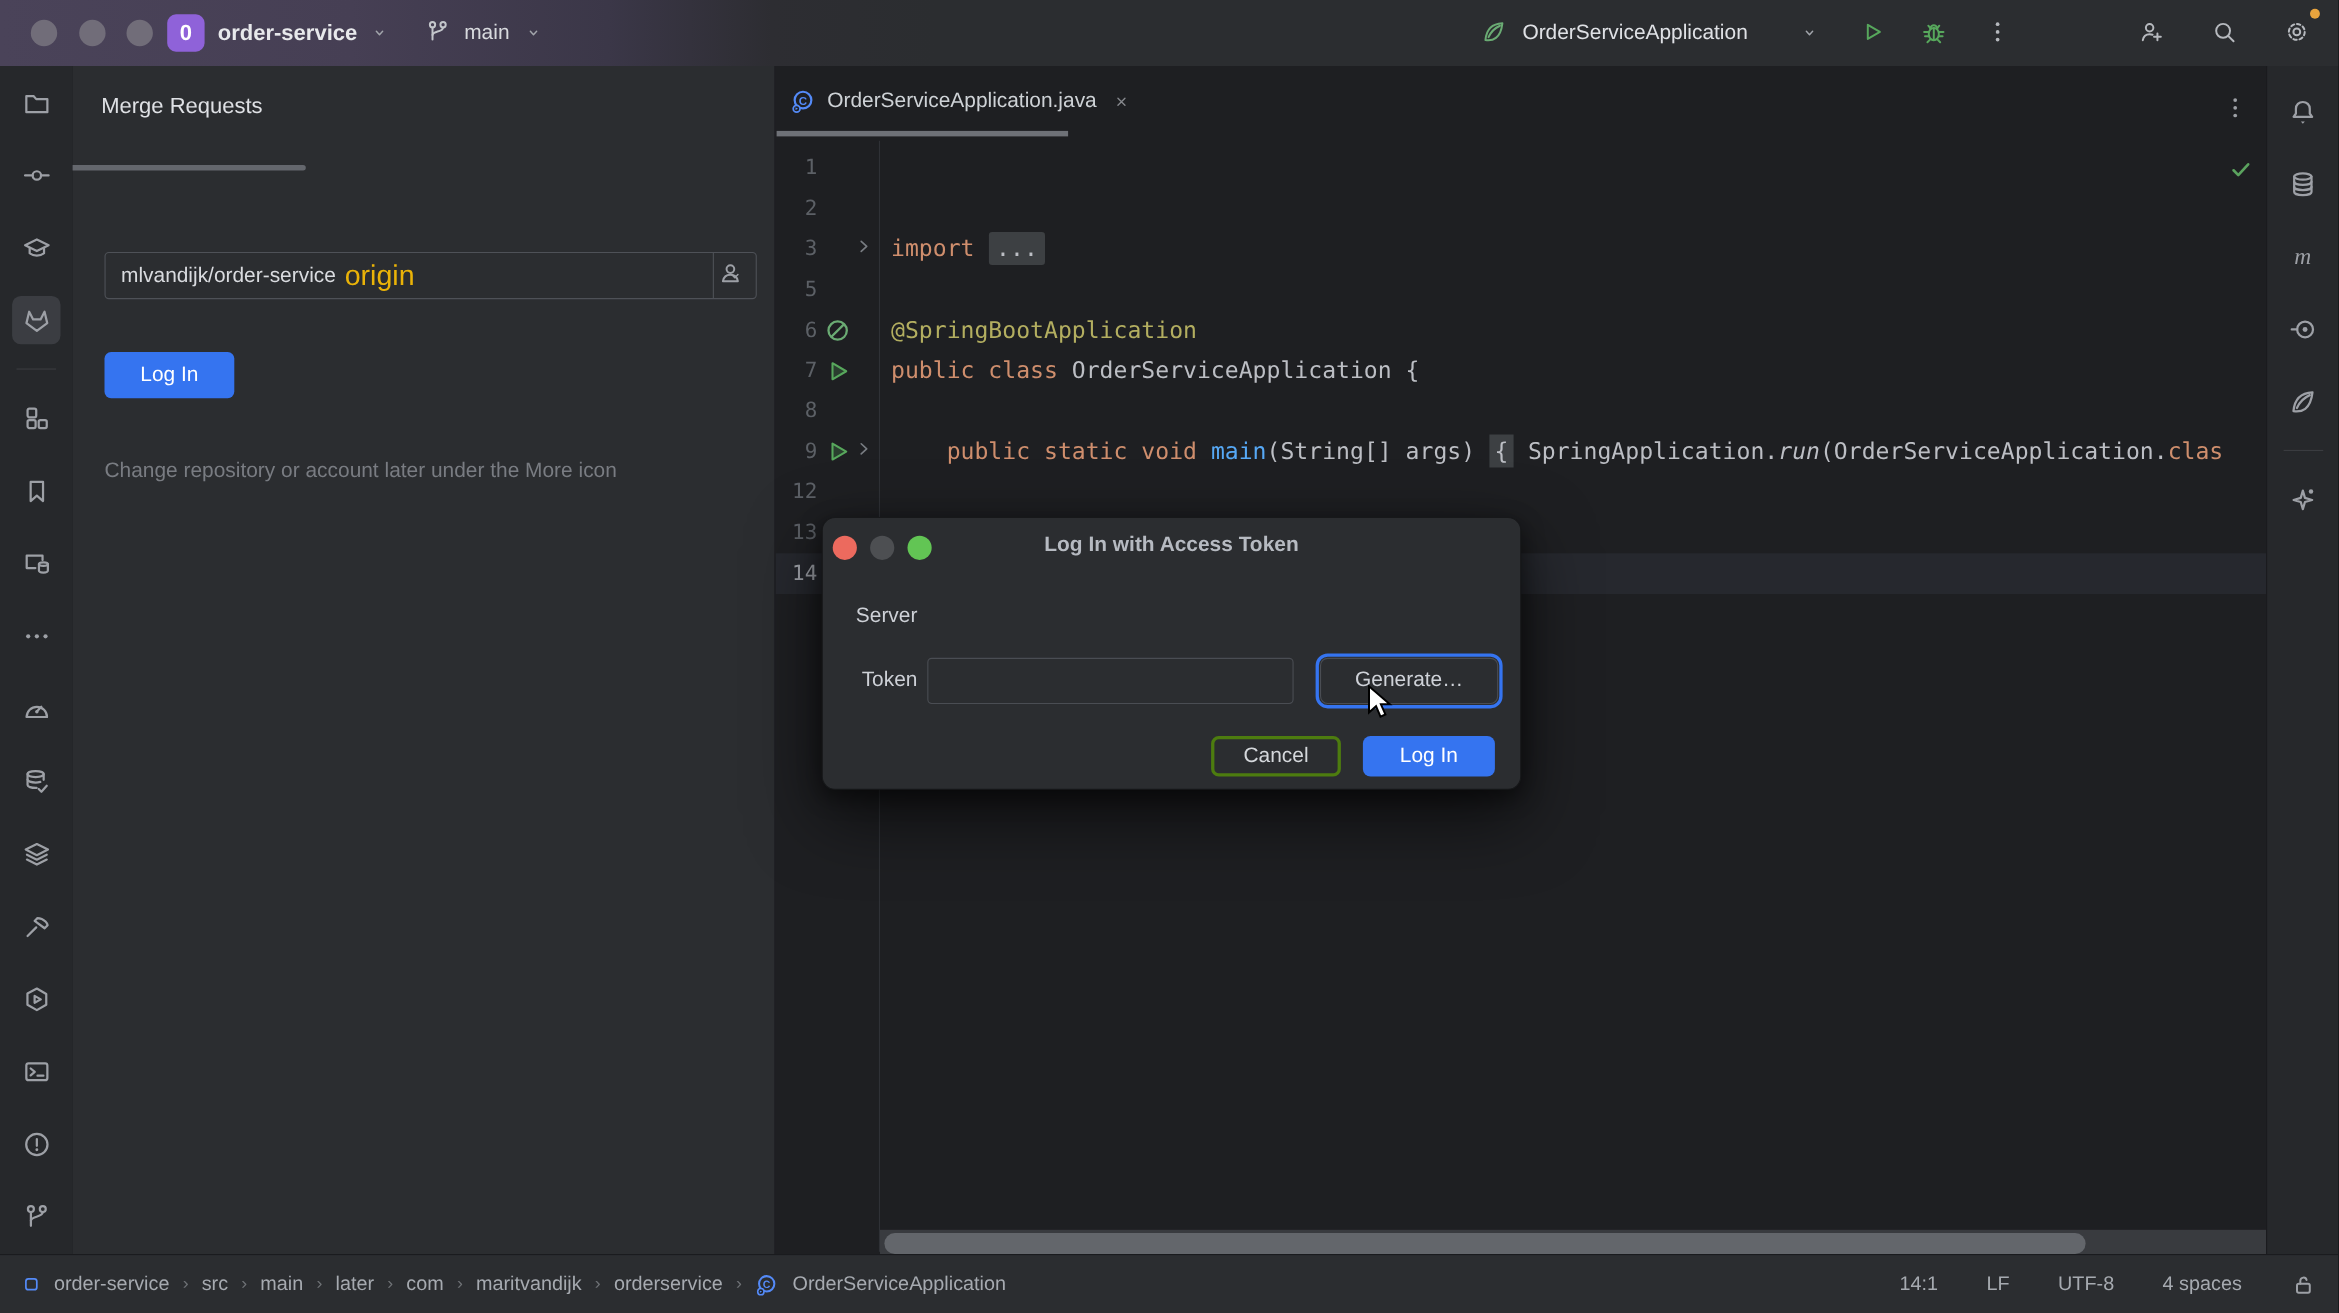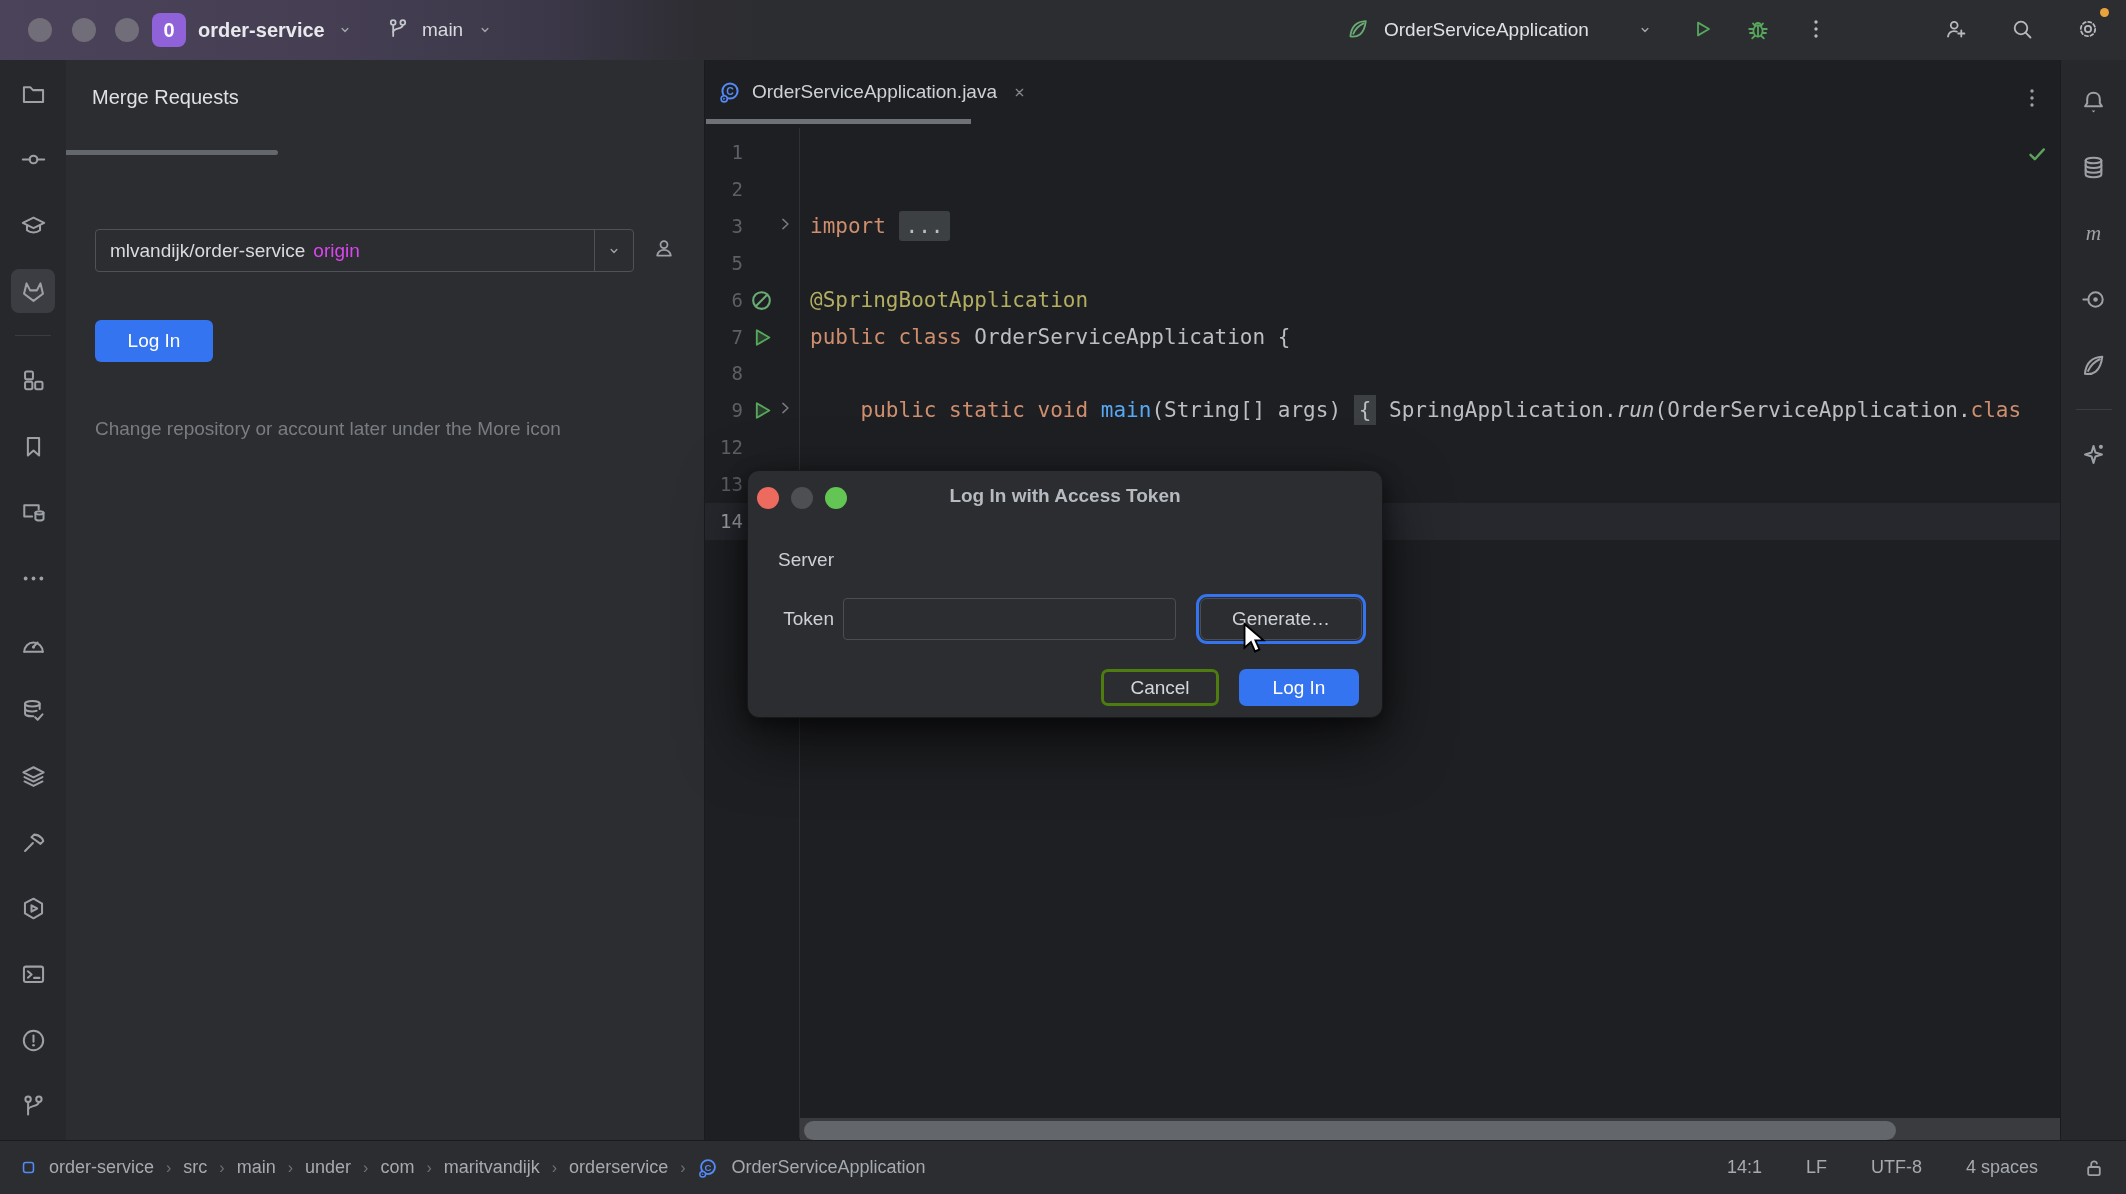--- a/index.html
+++ b/index.html
@@ -28,24 +28,24 @@
     display:flex;flex-direction:column;align-items:center;padding-top:8px;box-sizing:border-box;}
   .strip-slot{width:66px;height:66px;display:flex;align-items:center;justify-content:center;flex:none;}
   .strip-slot .inner{width:44px;height:44px;border-radius:8px;display:flex;align-items:center;justify-content:center;}
   .strip-slot.selected .inner{background:#3B3D42;}
   .strip-divider{width:36px;height:1px;background:#3A3C40;margin:11px 0;flex:none;}
 
   
   #toolwindow{left:66px;top:60px;width:639px;height:1080px;background:#2B2D30;border-right:1px solid #1A1B1E;box-sizing:border-box;}
   #tw-title{left:26px;top:26px;font-size:20px;font-weight:500;color:#DFE1E5;}
   #tw-underline{left:0;top:90px;width:212px;height:5px;background:#64676D;border-radius:0 3px 3px 0;}
-  #tw-combo{left:29px;top:169px;width:539px;height:43px;border:1px solid #4E5157;border-radius:4px;
+  #tw-combo{left:29px;top:169px;width:593px;height:43px;border:1px solid #4E5157;border-radius:4px;
     display:flex;align-items:center;box-sizing:border-box;}
   #tw-combo .val{padding-left:14px;font-size:19px;color:#D9DBDF;white-space:nowrap;}
-  #tw-combo .suffix{margin-left:8px;font-size:19px;color:#d946ef;flex:1;}
+  #tw-combo .suffix{margin-left:8px;font-size:26px;color:#eab308;flex:1;}
   #tw-combo .chev-box{width:38px;height:100%;border-left:1px solid #4E5157;display:flex;align-items:center;justify-content:center;}
   #tw-person{left:586px;top:176px;}
   #tw-login{left:29px;top:260px;width:118px;height:42px;background:#3574F0;border:none;border-radius:6px;
     color:#fff;font-size:19px;font-family:inherit;font-weight:500;}
   #tw-hint{left:29px;top:358px;font-size:19px;color:#797C82;}
 
   
   #editor{left:705px;top:60px;width:1355px;height:1080px;background:#1E1F22;overflow:hidden;}
   #tab{position:absolute;left:1px;top:0;height:64px;display:flex;align-items:center;padding:0 14px 0 12px;}
   #tab-label{margin-left:10px;font-size:19px;color:#CED2D6;}
@@ -574,21 +574,21 @@
           <svg width="17" height="17" viewBox="0 0 24 24" fill="none" stroke="currentColor" stroke-width="1.8" stroke-linecap="round" stroke-linejoin="round">
             <rect x="5" y="5" width="14" height="14" rx="3.2" stroke-width="2.2"></rect>
           </svg>
         </span>
         <span>order-service</span>
         <span class="bc-sep">›</span>
         <span>src</span>
         <span class="bc-sep">›</span>
         <span>main</span>
         <span class="bc-sep">›</span>
-        <span>under</span>
+        <span>later</span>
         <span class="bc-sep">›</span>
         <span>com</span>
         <span class="bc-sep">›</span>
         <span>maritvandijk</span>
         <span class="bc-sep">›</span>
         <span>orderservice</span>
         <span class="bc-sep">›</span>
         <span class="icon" style="color: rgb(84, 138, 247);">
           <svg width="22" height="22" viewBox="0 0 24 24" fill="none" stroke="currentColor" stroke-width="1.8" stroke-linecap="round" stroke-linejoin="round">
             <circle cx="12" cy="11" r="7.6" stroke-width="2"></circle>

